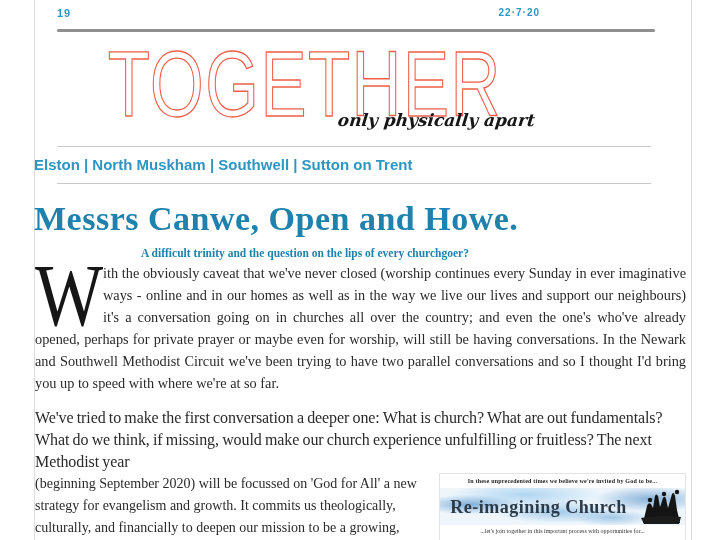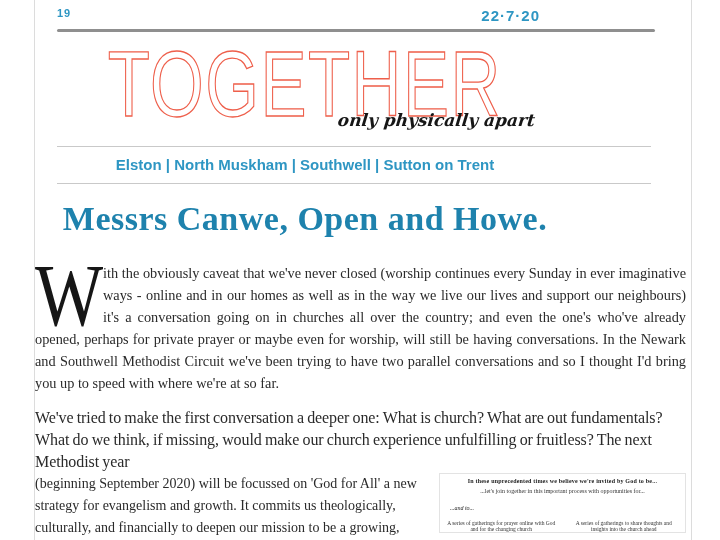--- a/index.html
+++ b/index.html
@@ -1,30 +1,30 @@
 <!DOCTYPE html>
 <html><head>
 <meta charset="utf-8">
 <style>
   html,body{margin:0;padding:0;width:720px;height:540px;overflow:hidden;background:#ffffff;}
   .page{position:relative;width:605px;height:540px;background:#fff;font-family:"Liberation Serif",serif;color:#2a2a2a;}
   .vline{position:absolute;top:0;bottom:0;width:1px;background:#dcdcdc;}
   .vline.left{left:34px;}
   .vline.right{left:691px;}
   .pageno{position:absolute;left:57px;top:7px;font-family:"Liberation Sans",sans-serif;font-weight:bold;font-size:11px;letter-spacing:1px;color:#2e96c3;}
-  .issuedate{position:absolute;right:65px;top:7px;font-family:"Liberation Sans",sans-serif;font-weight:bold;font-size:15px;letter-spacing:1px;color:#2e96c3;}
+  .issuedate{position:absolute;right:65px;top:7px;font-family:"Liberation Sans",sans-serif;font-weight:bold;font-size:10px;letter-spacing:1px;color:#2e96c3;}
   .thick-rule{position:absolute;left:57px;width:598px;top:29px;height:3px;background:#8f8f8f;border-radius:2px;}
   .masthead{position:absolute;left:34px;right:29px;top:38px;text-align:center;line-height:1;white-space:nowrap;}
   .masthead .scale{display:inline-block;transform:scaleX(0.75);transform-origin:50% 0;font-family:"Liberation Sans",sans-serif;font-weight:100;font-size:92px;color:transparent;-webkit-text-stroke:1.4px #ee5f4b;letter-spacing:2px;}
   .tagline{position:absolute;right:70px;top:110px;font-family:"DejaVu Serif",serif;font-style:italic;font-weight:bold;font-size:17px;color:#161616;transform:skewX(-6deg);}
   .thin-rule{position:absolute;left:57px;width:594px;height:1px;background:#c9c9c9;}
   .rule-a{top:146px;}
   .rule-b{top:183px;}
-  .towns{position:absolute;left:34px;right:29px;top:156px;text-align:center;font-family:"Liberation Sans",sans-serif;font-weight:bold;font-size:15px;color:#2e96c3;}
-  .headline{position:absolute;left:34px;right:29px;top:200px;margin:0;text-align:center;font-family:"Liberation Serif",serif;font-weight:bold;font-size:34px;color:#1e82ad;letter-spacing:0.5px;}
+  .towns{position:absolute;left:34px;right:29px;top:156px;text-align:left;font-family:"Liberation Sans",sans-serif;font-weight:bold;font-size:15px;color:#2e96c3;}
+  .headline{position:absolute;left:34px;right:29px;top:200px;margin:0;text-align:left;font-family:"Liberation Serif",serif;font-weight:bold;font-size:34px;color:#1e82ad;letter-spacing:0.5px;}
   .subhead{position:absolute;left:34px;right:29px;top:247px;text-align:center;font-family:"Liberation Serif",serif;font-weight:bold;font-size:11.5px;color:#1e82ad;}
   .copy{position:absolute;left:35px;width:651px;top:262px;font-size:14.3px;line-height:22px;}
   .para1{margin:0;text-align:justify;}
   .dropcap{float:left;width:64px;height:66px;font-size:88px;line-height:0.78;transform:scaleX(0.82);transform-origin:left top;color:#161616;padding-right:4px;font-family:"Liberation Serif",serif;}
   .para2-intro{margin:13px 0 0 0;font-size:16px;word-spacing:-0.6px;letter-spacing:-0.1px;}
   .wrap-row{display:flex;align-items:flex-start;}
   .para2-beside{width:398px;font-size:14px;}
   
   .flyer{width:247px;margin-left:auto;background:#fff;border:1px solid #e3e3e3;box-sizing:border-box;padding-top:4px;font-family:"Liberation Serif",serif;}
   .flyer-caption{font-size:6px;line-height:7px;text-align:center;color:#222;font-weight:bold;letter-spacing:0.2px;padding:0 6px;}
@@ -57,29 +57,42 @@
   <div class="thick-rule"></div>
 
   <div class="masthead"><span class="scale">TOGETHER</span></div>
   <div class="tagline">only physically apart</div>
 
   <div class="thin-rule rule-a"></div>
   <div class="towns">Elston | North Muskham | Southwell | Sutton on Trent</div>
   <div class="thin-rule rule-b"></div>
 
   <h1 class="headline">Messrs Canwe, Open and Howe.</h1>
+  <div class="subhead">A difficult trinity and the question on the lips of every churchgoer?</div>
 
   <div class="copy">
     <p class="para1"><span class="dropcap">W</span><span>ith the obviously caveat that we've never closed (worship continues every Sunday in ever imaginative ways - online and in our homes as well as in the way we live our lives and support our neighbours) it's a conversation going on in churches all over the country; and even the one's who've already opened, perhaps for private prayer or maybe even for worship, will still be having conversations. In the Newark and Southwell Methodist Circuit we've been trying to have two parallel conversations and so I thought I'd bring you up to speed with where we're at so far.</span></p>
     <p class="para2-intro">We've tried to make the first conversation a deeper one: What is church? What are out fundamentals? What do we think, if missing, would make our church experience unfulfilling or fruitless? The next Methodist year</p>
     <div class="wrap-row">
       <div class="para2-beside">(beginning September 2020) will be focussed on 'God for All' a new strategy for evangelism and growth. It commits us theologically, culturally, and financially to deepen our mission to be a growing, evangelistic, justice-seeking, and inclusive Church. In short we're reshaping; and our own 'Re-imagining Church' discussions are underway as a circuit. These are open discussions and we welcome</div>
 
       <div class="flyer">
         <div class="flyer-caption">In these unprecedented times we believe we're invited by God to be...</div>
+        <div class="flyer-band">
+          <div class="flyer-title">Re-imagining Church</div>
+          <div class="flyer-art">
+            <svg viewBox="0 0 52 37" width="52" height="37">
+              <path d="M10 35 L14 18 Q15 14 18 16 L20 20 L22 8 Q23 5 25 8 L27 19 L30 10 Q32 7 33 11 L35 20 L39 6 Q41 3 42 8 L44 22 L47 35 Z" fill="#141414"></path>
+              <circle cx="17" cy="12" r="2.2" fill="#141414"></circle>
+              <circle cx="31" cy="6" r="2.2" fill="#141414"></circle>
+              <circle cx="44" cy="4" r="2.2" fill="#141414"></circle>
+              <path d="M8 30 Q26 26 48 29 L46 36 L11 36 Z" fill="#1b1b1b"></path>
+            </svg>
+          </div>
+        </div>
         <div class="flyer-mid">...let's join together in this important process with opportunities for...</div>
         <div class="flyer-headings">
           <div class="flyer-connector">...and to...</div>
         </div>
         <div class="flyer-subs">
           <div class="flyer-sub">A series of gatherings for prayer online with God and for the changing church</div>
           <div class="flyer-sub">A series of gatherings to share thoughts and insights into the church ahead</div>
         </div>
 
       </div>

